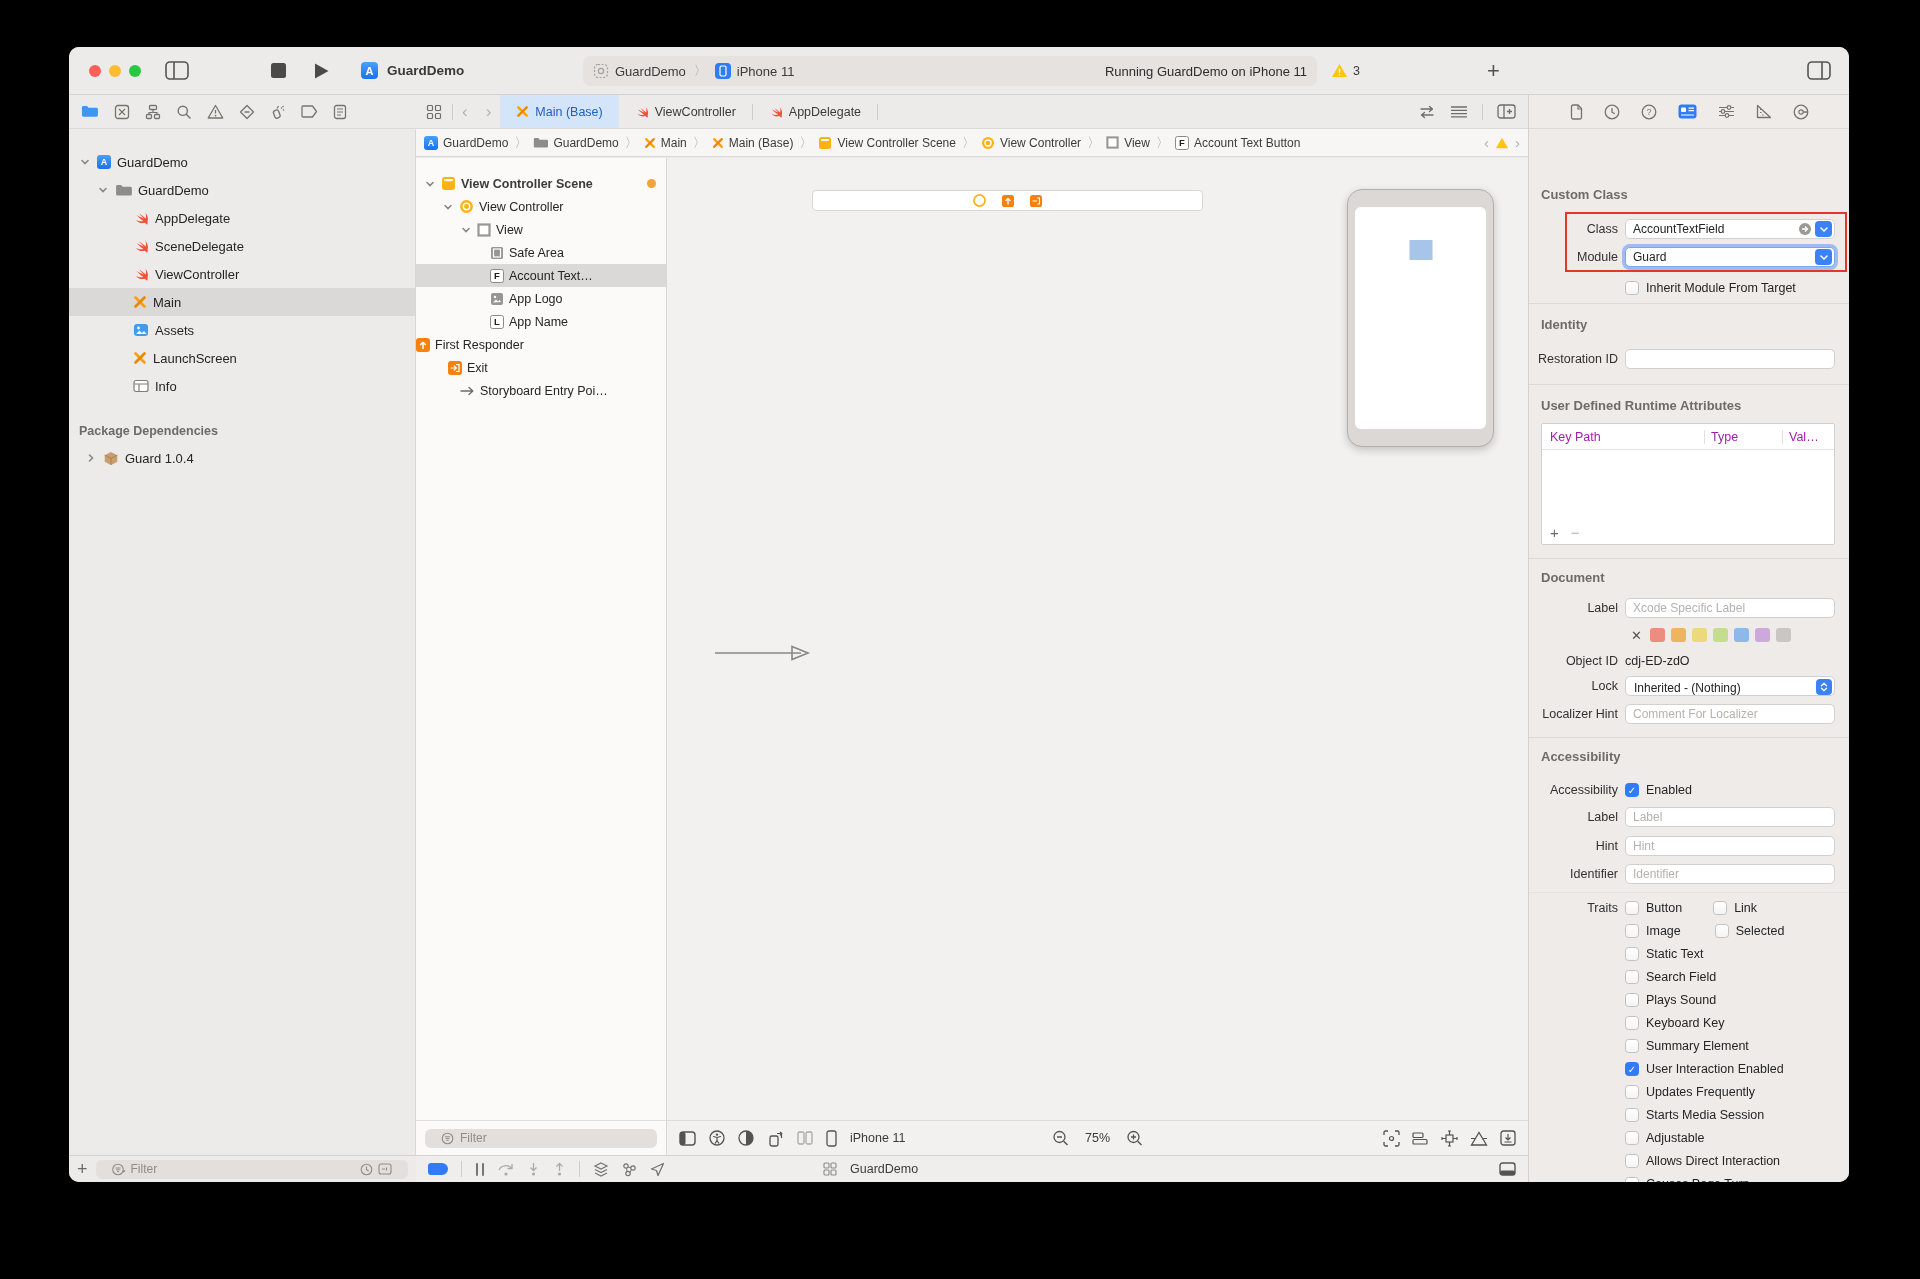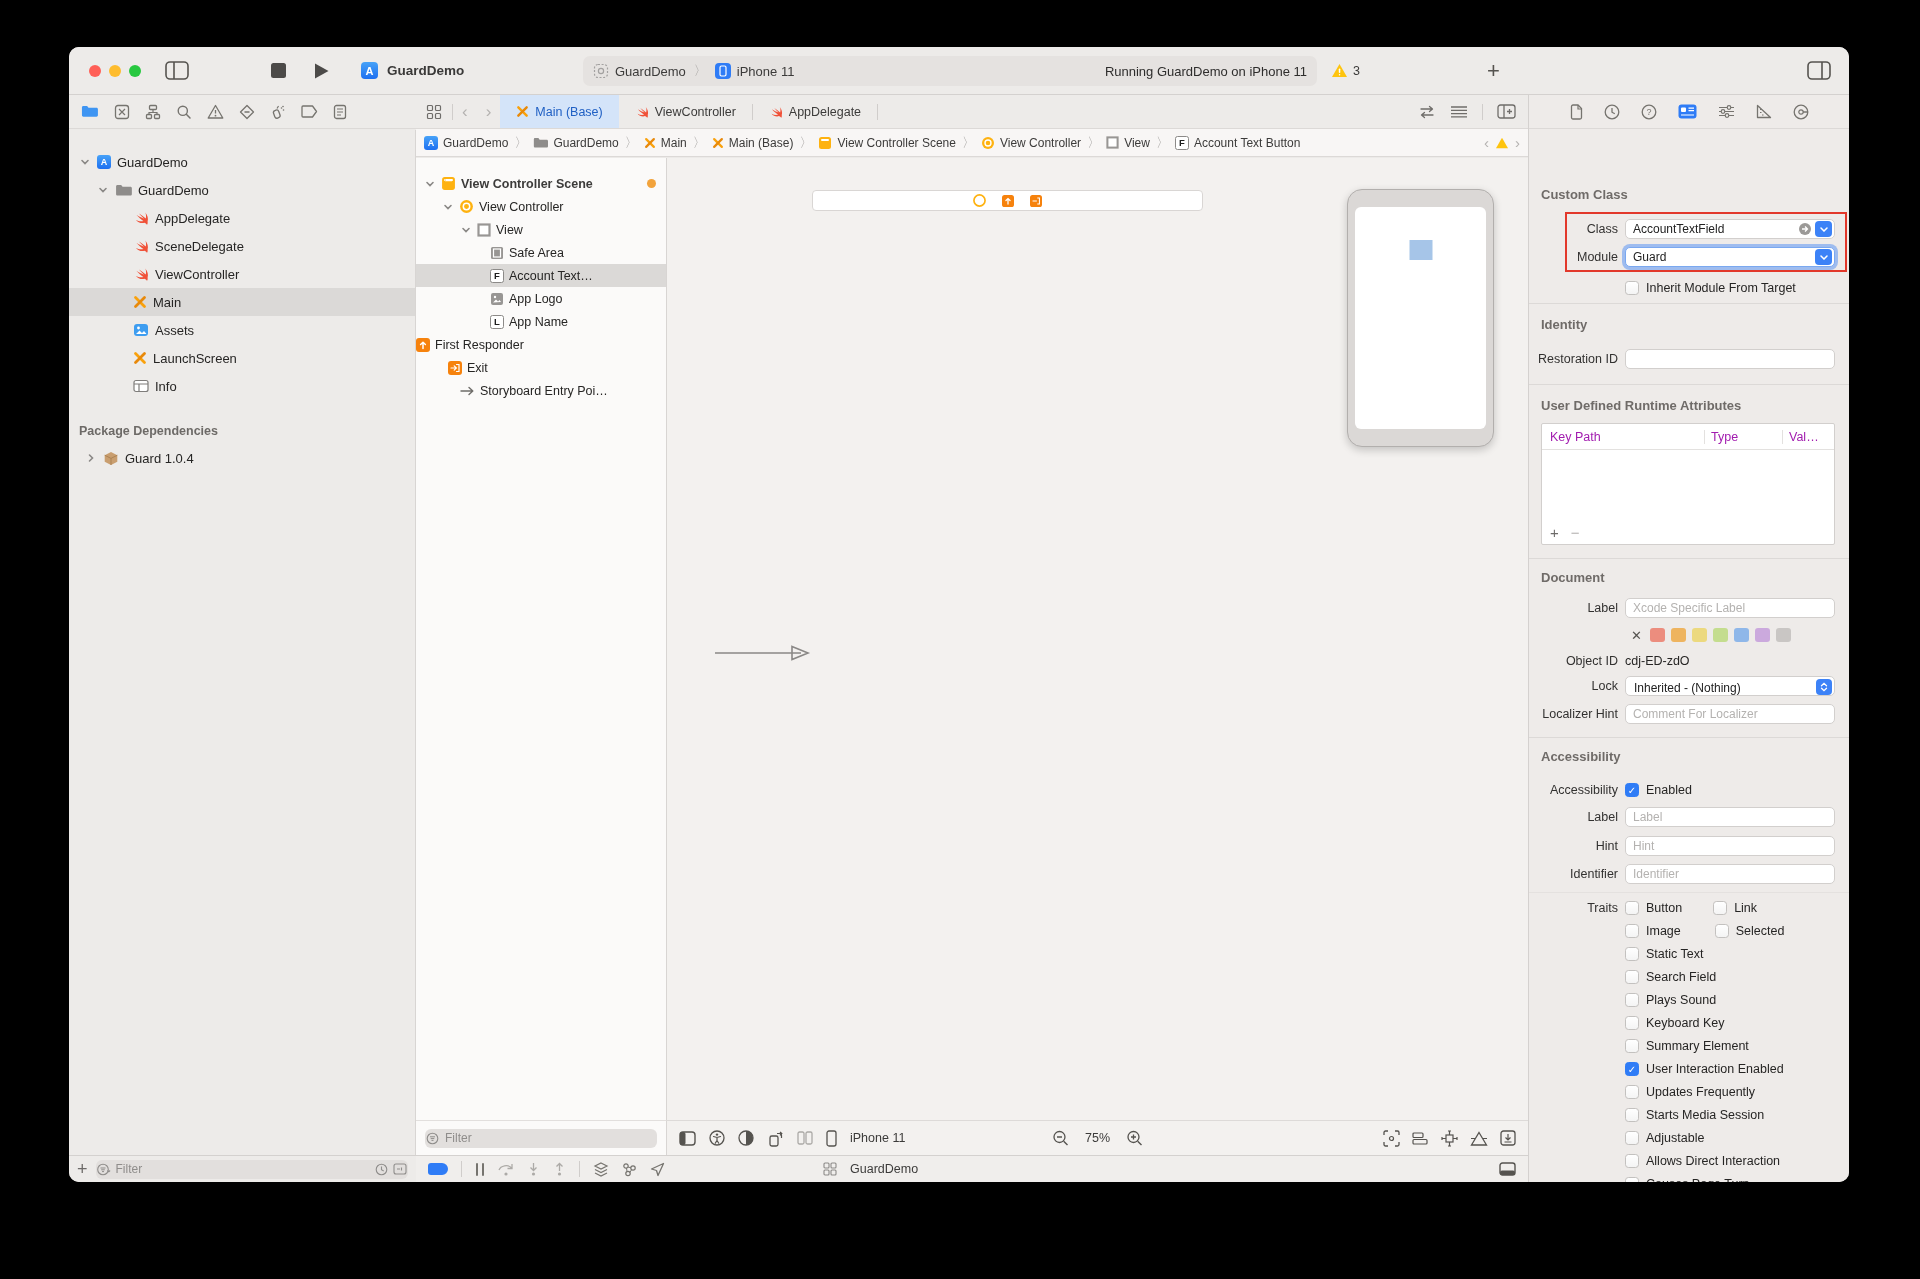--- a/index.html
+++ b/index.html
@@ -28,21 +28,21 @@
 .jumpbar{position:absolute;left:347px;top:82px;right:321px;height:28px;background:#f8f6f5;border-bottom:1px solid #dcd9d7;display:flex;align-items:center;padding:0 8px;font-size:12px;color:#3c3b3a;gap:4px}
 .jumpbar .crumb{display:flex;align-items:center;gap:5px;white-space:nowrap}
 .jb-right{margin-left:auto;display:flex;align-items:center;gap:6px}
 
 .nav{position:absolute;left:0;top:83px;width:347px;bottom:27px;background:#edebe9;border-right:1px solid #d8d5d3}
 .trow{height:28px;display:flex;align-items:center;gap:6px;font-size:13px;color:#262524}
 .trow.sel{background:#dbd9d7}
 .pkhdr{font-size:12.5px;font-weight:700;color:#6d6a67;padding-left:10px;height:26px;display:flex;align-items:center}
 .chev{width:12px;display:flex;justify-content:center;flex:none}
 .navfilter{position:absolute;left:0;bottom:0;width:347px;height:27px;border-top:1px solid #d4d1cf;display:flex;align-items:center;padding:0 8px;gap:8px;background:#edebe9}
-.fcap{background:#e2dfdd;border-radius:6px;height:19px;flex:1;display:flex;align-items:center;padding:0 1px;gap:5px}
+.fcap{background:#e2dfdd;border-radius:6px;height:19px;flex:1;display:flex;align-items:center;padding:0 16px;gap:5px}
 .fcap input{border:none;background:transparent;outline:none;font-size:12px;color:#333;flex:1;min-width:0;font-family:inherit}
 .fcap input::placeholder{color:#8f8d8b}
 
 .outline{position:absolute;left:347px;top:111px;width:251px;bottom:62px;background:#fbfaf9;border-right:1px solid #d8d5d3;padding-top:14px}
 .orow{height:23px;display:flex;align-items:center;gap:5px;font-size:12.5px;color:#262524}
 .orow.sel{background:#dbd9d7}
 .outfilter{position:absolute;left:347px;bottom:27px;width:251px;height:35px;background:#fbfaf9;border-right:1px solid #d8d5d3;border-top:1px solid #e2dfdd;display:flex;align-items:center;padding:0 9px}
 .fbox{width:14px;height:14px;background:#fff;border:1px solid #8c8a88;border-radius:2.5px;font-size:9.5px;font-weight:700;color:#1f1f1f;display:flex;align-items:center;justify-content:center;flex:none}
 
 .canvas{position:absolute;left:598px;top:111px;right:321px;bottom:62px;background:#f3f1ef;overflow:hidden}

